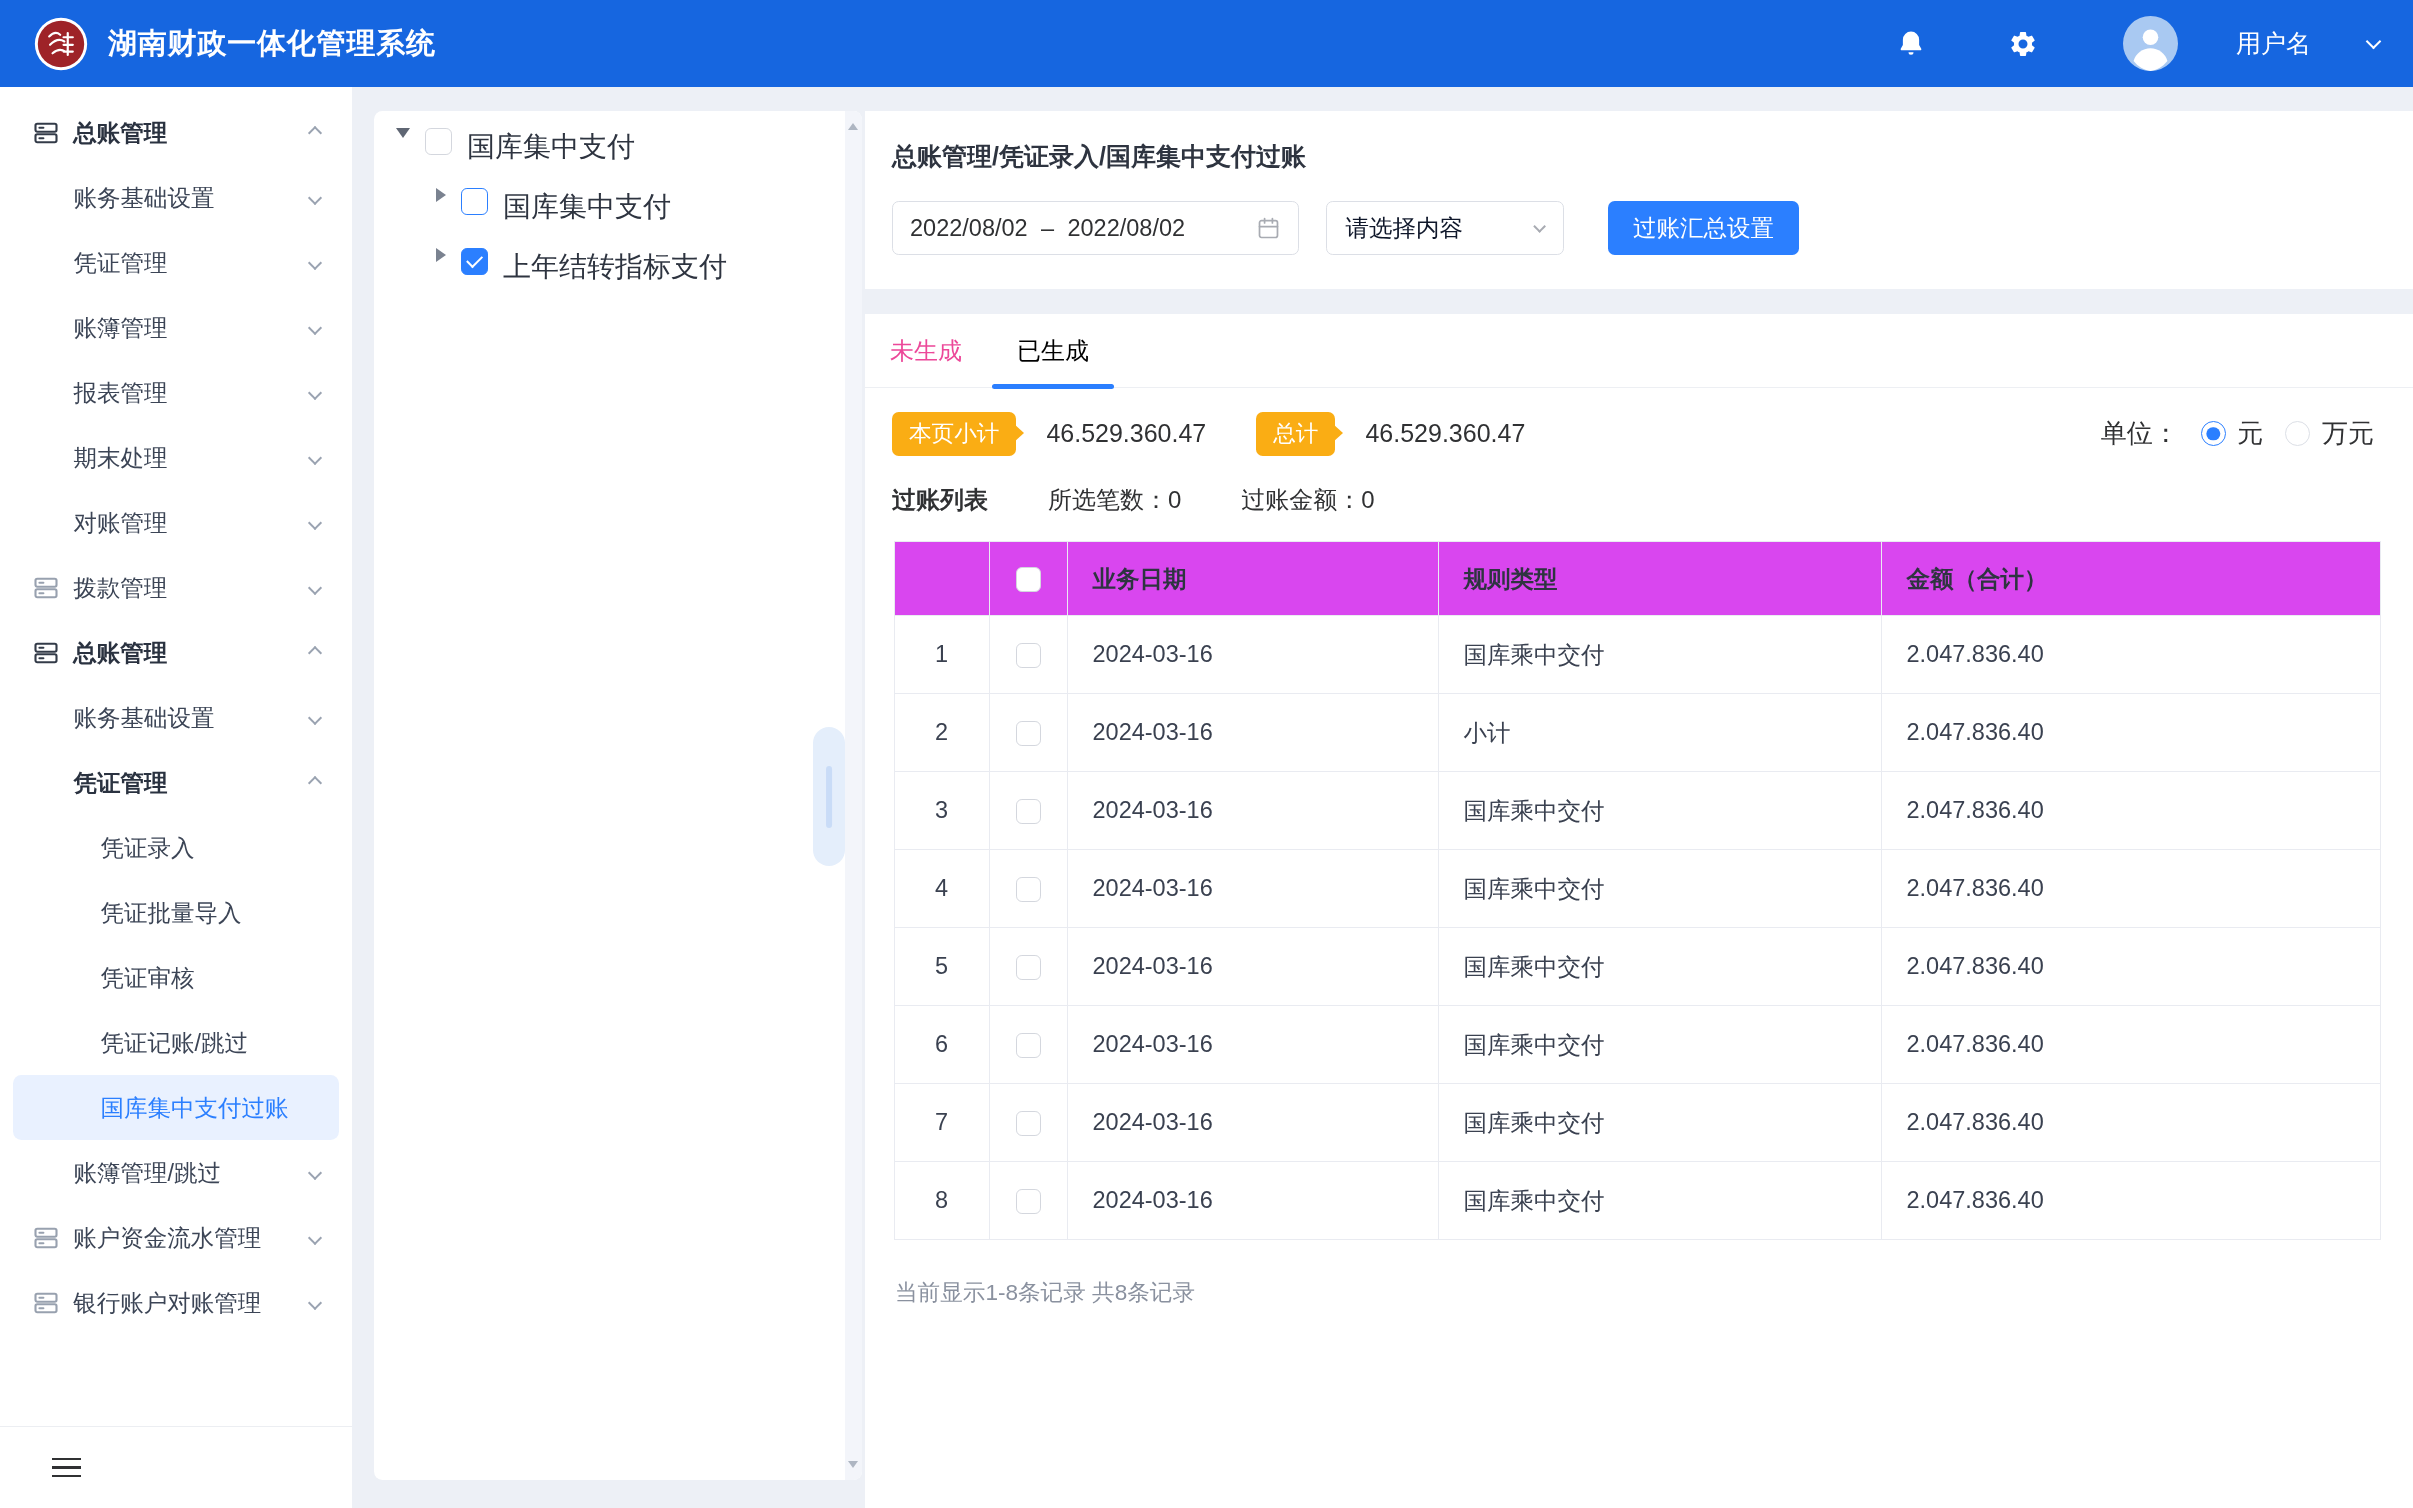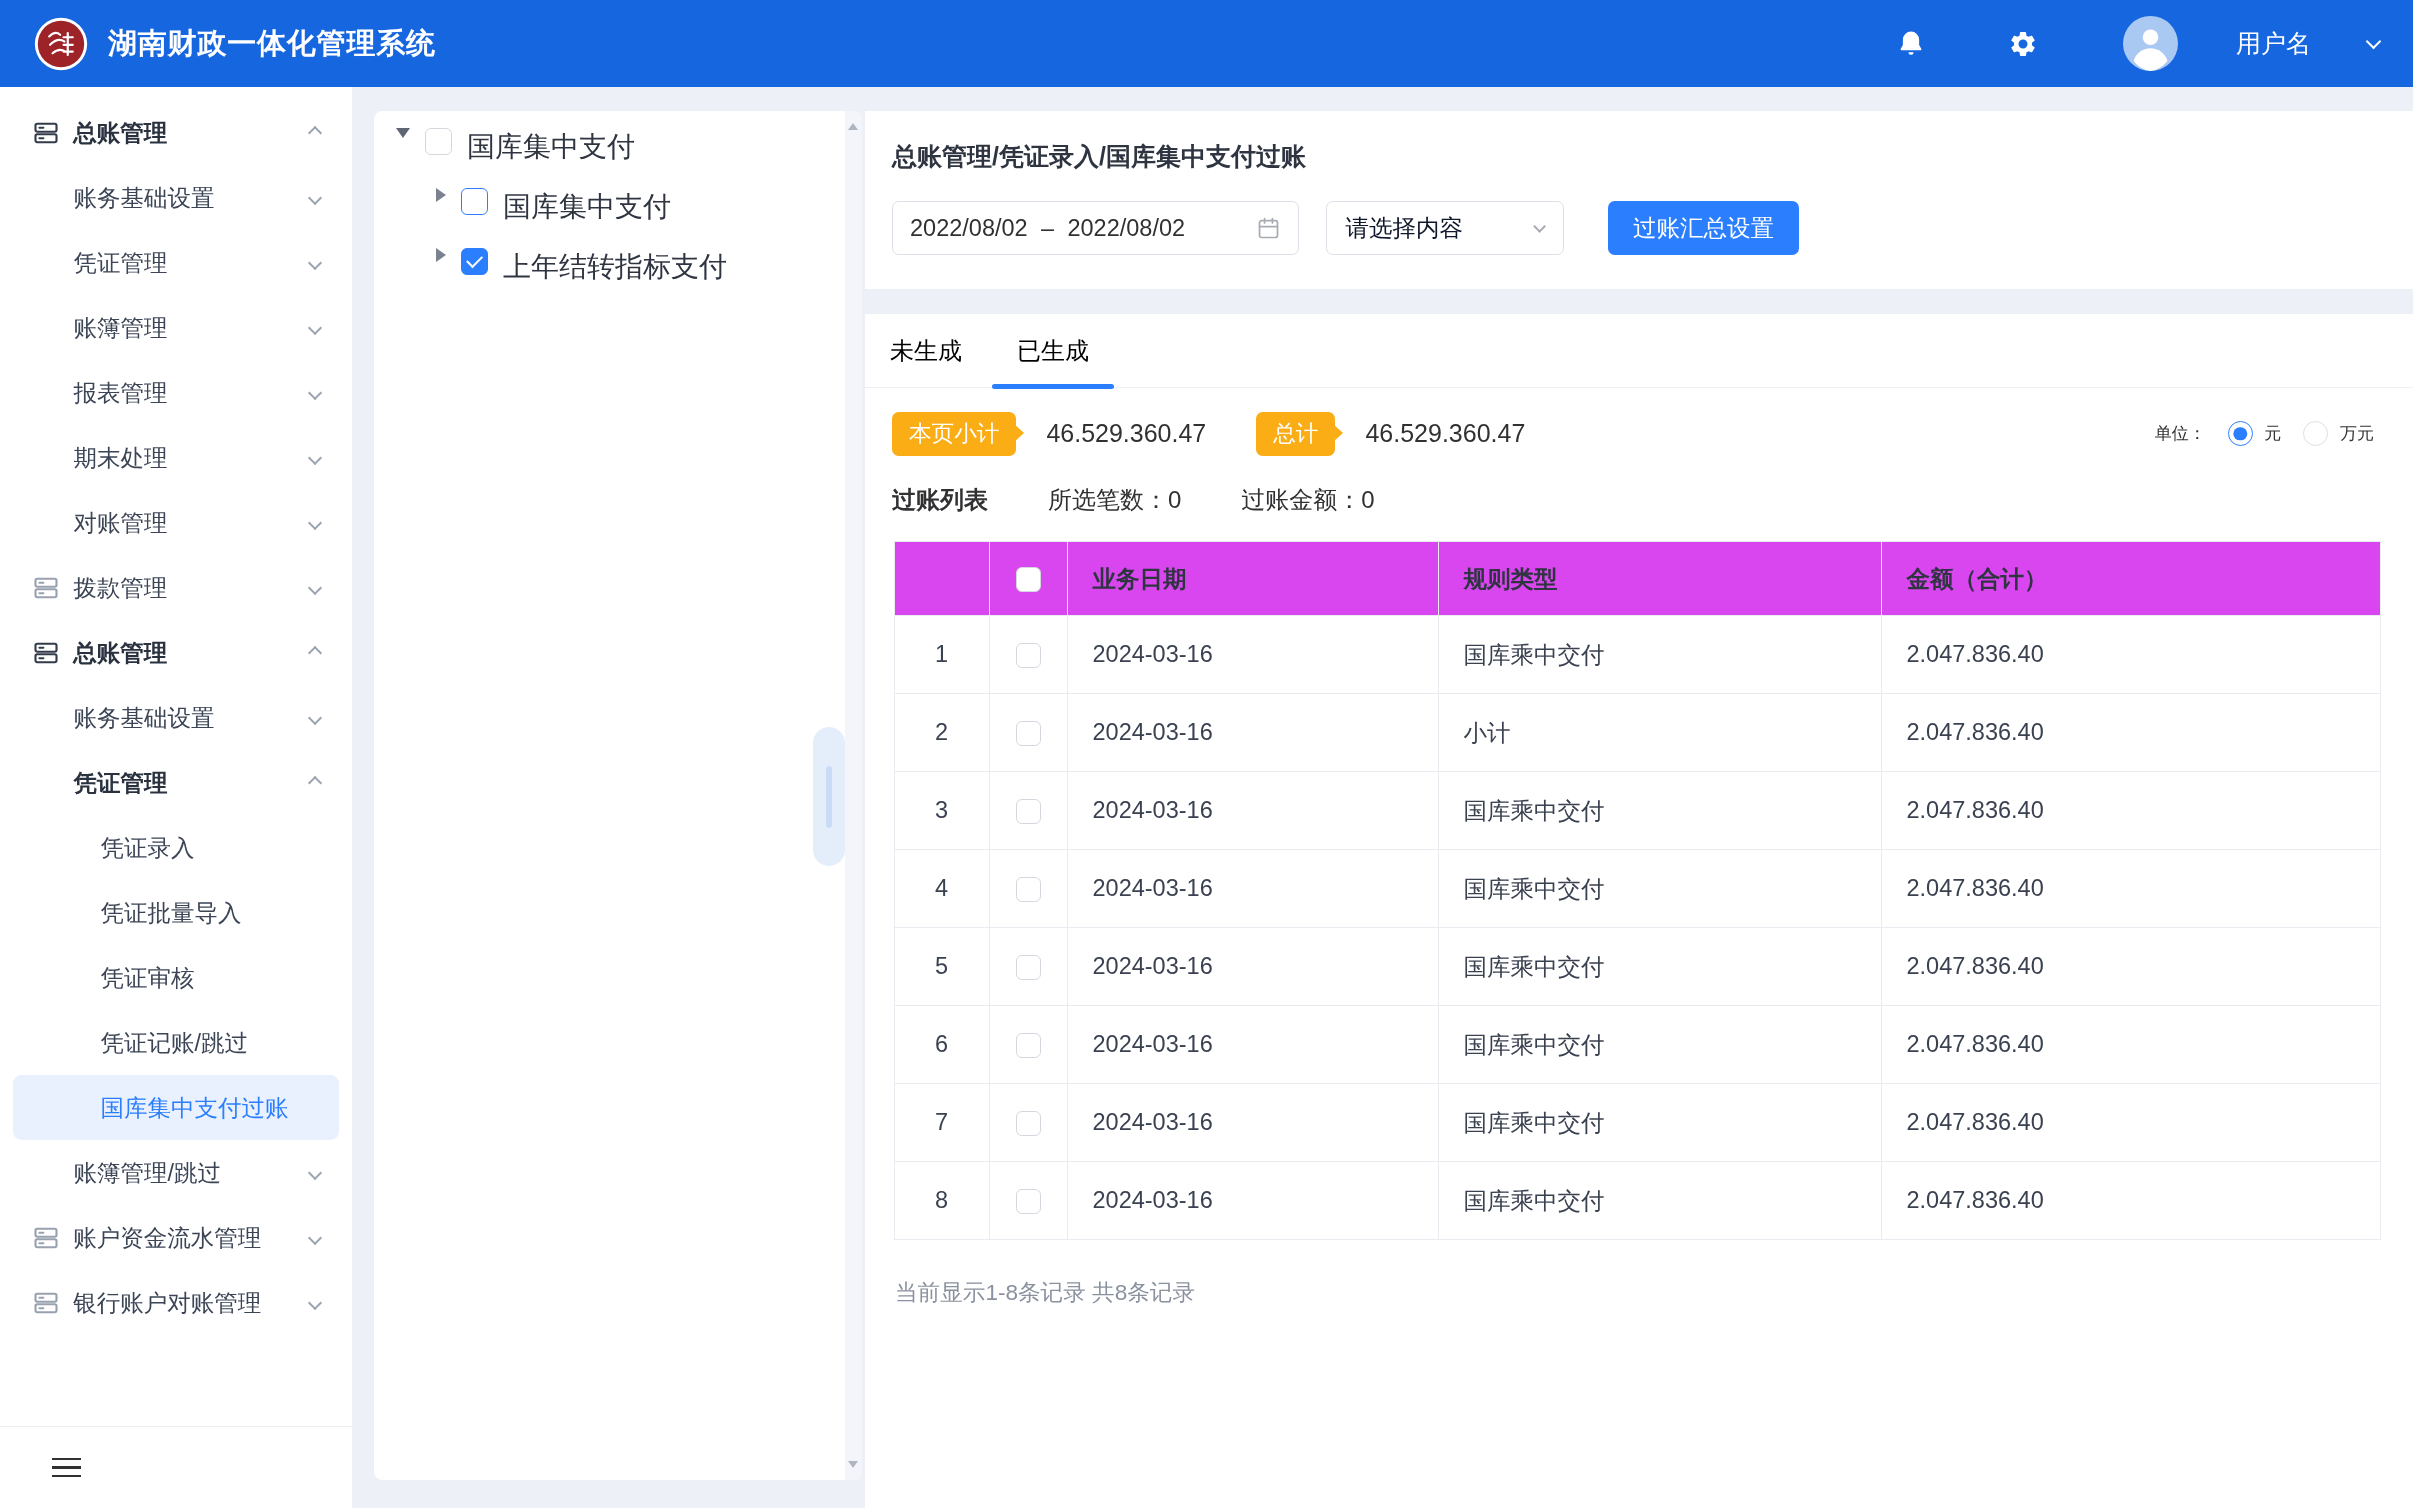--- a/index.html
+++ b/index.html
@@ -89,35 +89,35 @@
     display:flex; align-items:center; padding:0 18.4px; margin-left:27px;
     font-size:23.5px; color:#0f172a; cursor:pointer; }
   .select .chev { margin-left:auto; color:#A8ABB2; width:9.2px; height:9.2px; border-width:2px; margin-top:-3.4px; }
   .btn-primary { height:54px; margin-left:44px; background:#2B7FFF; color:#fff;
     border:none; border-radius:6.7px; font-size:23.5px; padding:0 25px;
     font-family:inherit; cursor:pointer; }
   .gray-strip { height:25px; background:#EDF0F6; }
 
   .tabs { display:flex; gap:55px; padding:0 25px; border-bottom:1.7px solid #EDEFF3;
     height:74px; align-items:center; }
-  .tab { font-size:24px; color:#000000; position:relative; height:100%;
+  .tab { font-size:24px; color:#ec4899; position:relative; height:100%;
     display:flex; align-items:center; cursor:pointer; }
   .tab.active { color:#000000; }
   .tab.active::after { content:''; position:absolute; left:-25px; right:-25px;
     bottom:-1.7px; height:5px; border-radius:2.5px; background:#2B7FFF; }
 
   .summary { display:flex; align-items:center; padding:23.5px 39px 0 27px; font-size:25px; }
   .badge { background:#FAAD14; color:#fff; font-size:22.6px; height:44px;
     display:inline-flex; align-items:center; padding:8px 17px; border-radius:6.7px;
     position:relative; flex:0 0 auto; }
   .badge::after { content:''; position:absolute; right:-17px; top:12.6px;
     border:9.2px solid transparent; border-left:10px solid #FAAD14; }
   .badge-value { margin-left:30px; color:#303133; }
   .badge-value.gap { margin-right:50px; }
-  .unit { margin-left:auto; display:flex; align-items:center; font-size:17px; color:#303133; }
+  .unit { margin-left:auto; display:flex; align-items:center; font-size:26px; color:#303133; }
   .radio { width:25px; height:25px; border-radius:50%; border:1.7px solid #DCDFE6;
     display:inline-block; position:relative; background:#fff; cursor:pointer;
     margin-left:22px; flex:0 0 auto; }
   .radio.on { border-color:#2B7FFF; }
   .radio.on::after { content:''; position:absolute; left:50%; top:50%;
     width:13.4px; height:13.4px; border-radius:50%; background:#2B7FFF;
     transform:translate(-50%,-50%); }
   .radio-label { margin-left:11.7px; }
 
   .stats { display:flex; align-items:center; gap:60px; padding:28.5px 27px 25px; font-size:24px; }

